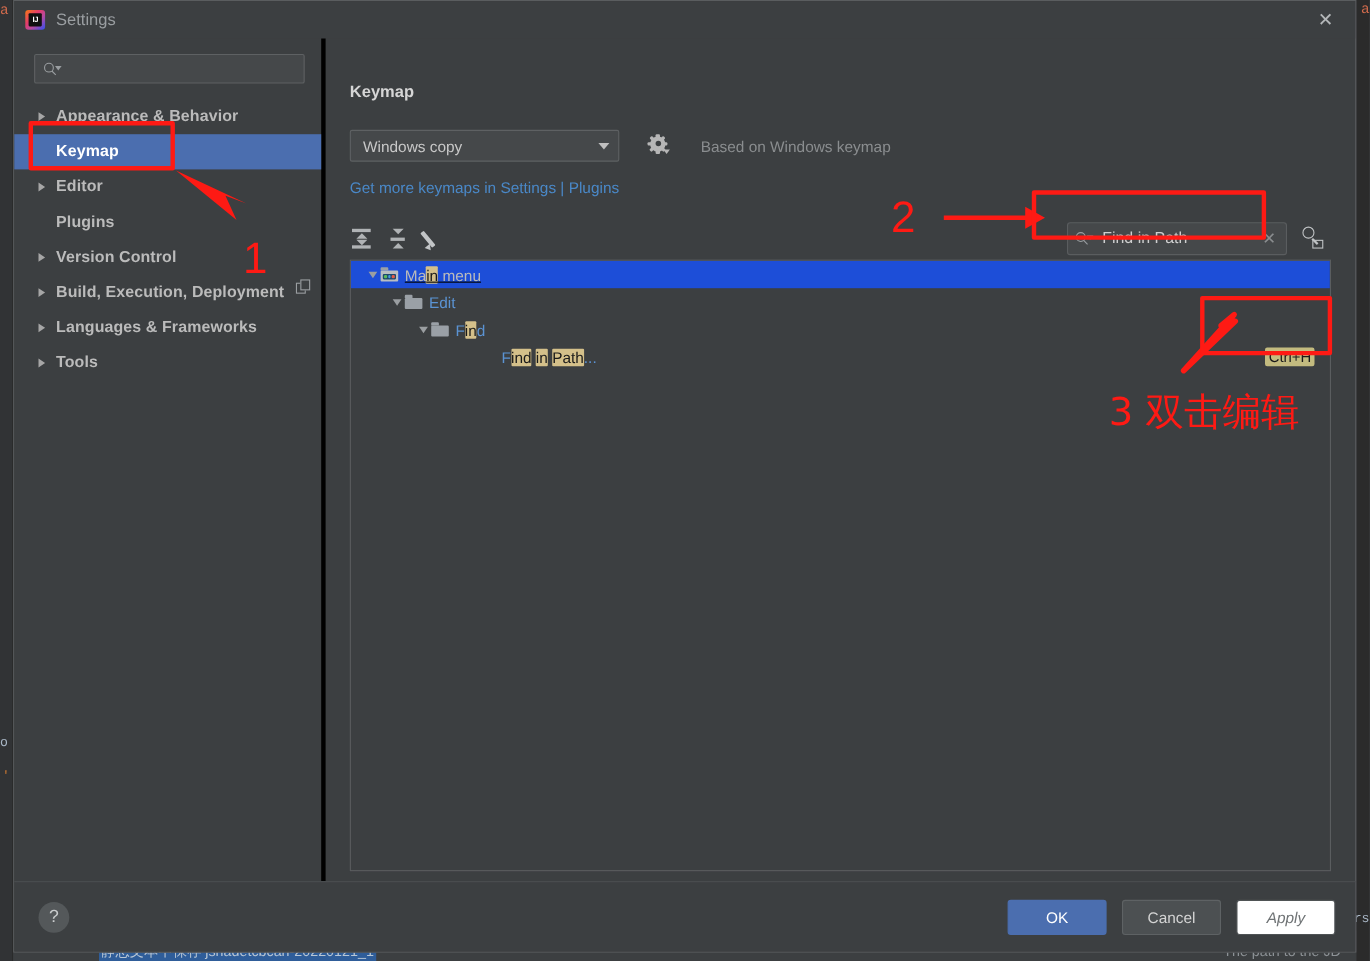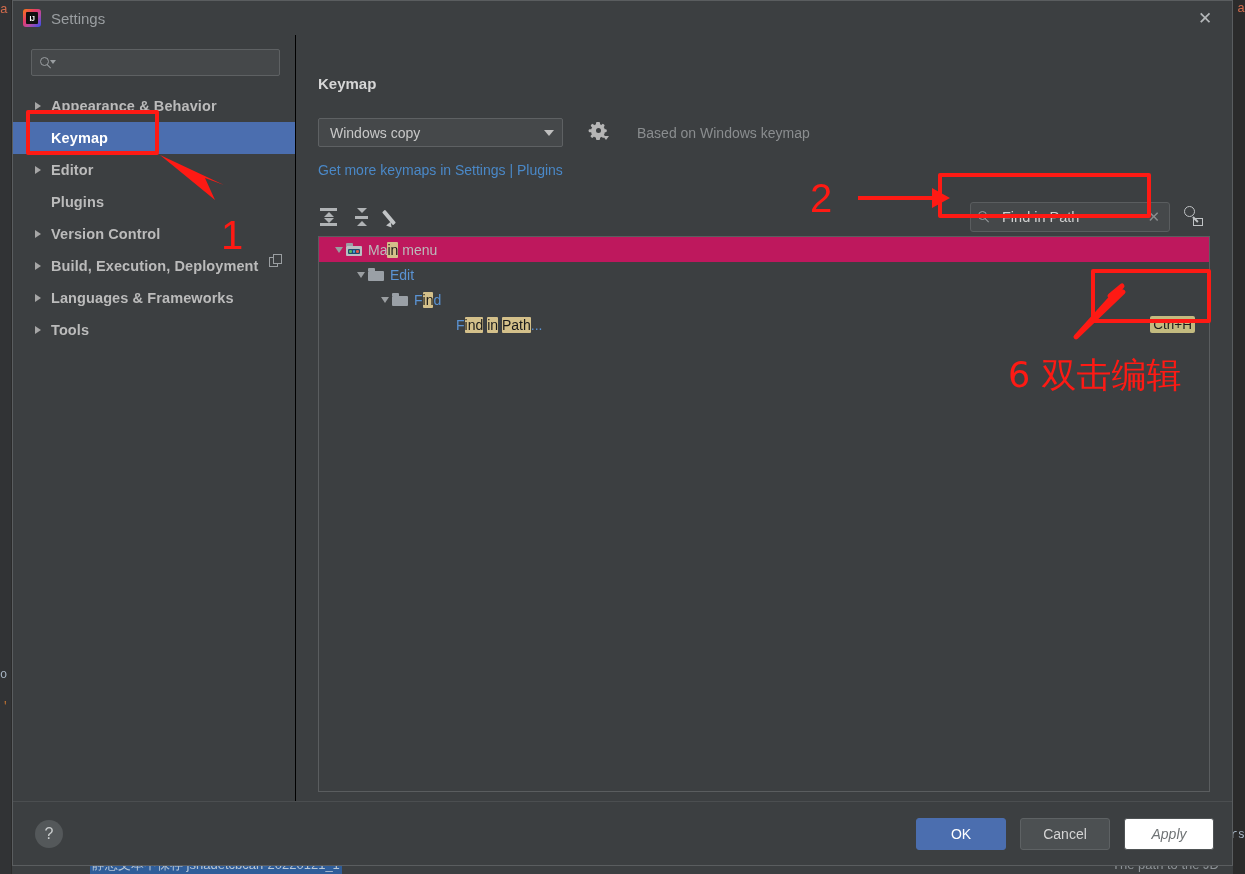--- a/index.html
+++ b/index.html
@@ -102,21 +102,21 @@
     color: #b4b7b9; font-size: 17px; cursor: pointer;
   }
 
   
   #dialog-body { flex: 1; display: flex; min-height: 0; }
 
   
   #sidebar {
     width: 283px; flex: 0 0 283px;
     background: #3c3f41;
-    border-right: 1px solid #000000;
+    border-right: 4px solid #000000;
     position: relative;
     padding-top: 14px;
   }
   #sidebar-search {
     margin: 0 15px 0 18px;
     height: 27px;
     background: #45484a;
     border: 1px solid #5e6163;
     border-radius: 2px;
     display: flex; align-items: center;
@@ -316,21 +316,21 @@
     height: 556px;
     background: #3c3f41;
     border: 1px solid #5a5d5f;
     position: relative;
     overflow: hidden;
   }
   .tree-row {
     height: 25px; display: flex; align-items: center;
     position: relative; cursor: pointer;
   }
-  .tree-row.selected { background: #be185d; }
+  .tree-row.selected { background: #1d4ed8; text-decoration: underline; }
   .tw {
     width: 15px; flex: 0 0 15px;
     display: flex; align-items: center; justify-content: center;
   }
   .tw .chev {
     width: 0; height: 0;
     border-left: 4.5px solid transparent; border-right: 4.5px solid transparent;
     border-top: 6px solid #9a9ea1;
   }
   .folder-icon {
@@ -626,14 +626,14 @@
   </svg>
 
   <span class="rnum" style="left:221px; top:215px;">1</span>
 
   <div class="rbox" style="left:938px; top:173px; width:213px; height:45px;"></div>
 
   <span class="rnum" style="left:810px; top:178px;">2</span>
 
   <div class="rbox" style="left:1091px; top:269px; width:120px; height:54px;"></div>
 
-  <span class="rcn" style="left:1008px; top:358px;">6 双击编辑</span>
+  <span class="rcn" style="left:1008px; top:358px;">3 双击编辑</span>
 </div>
 
 </body></html>

